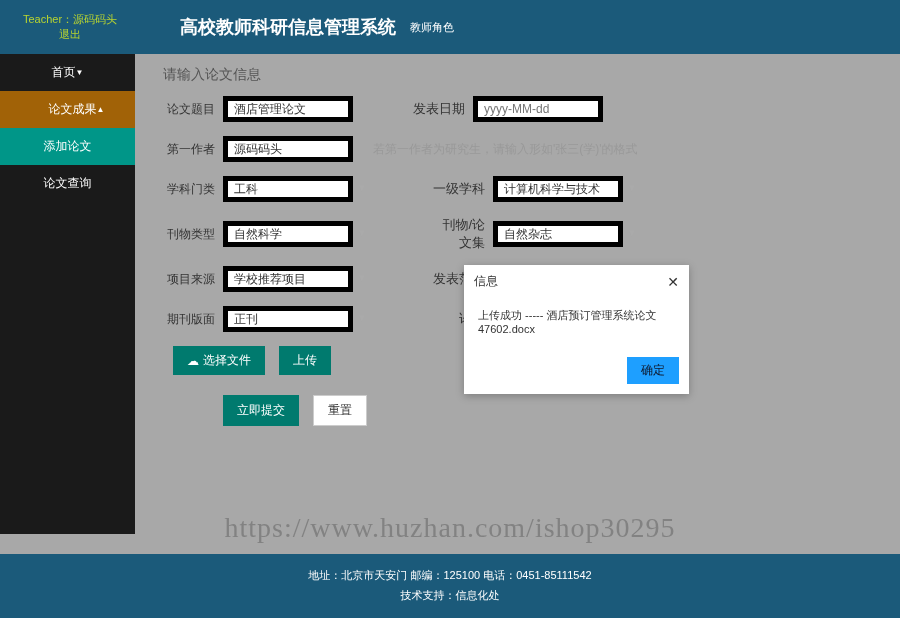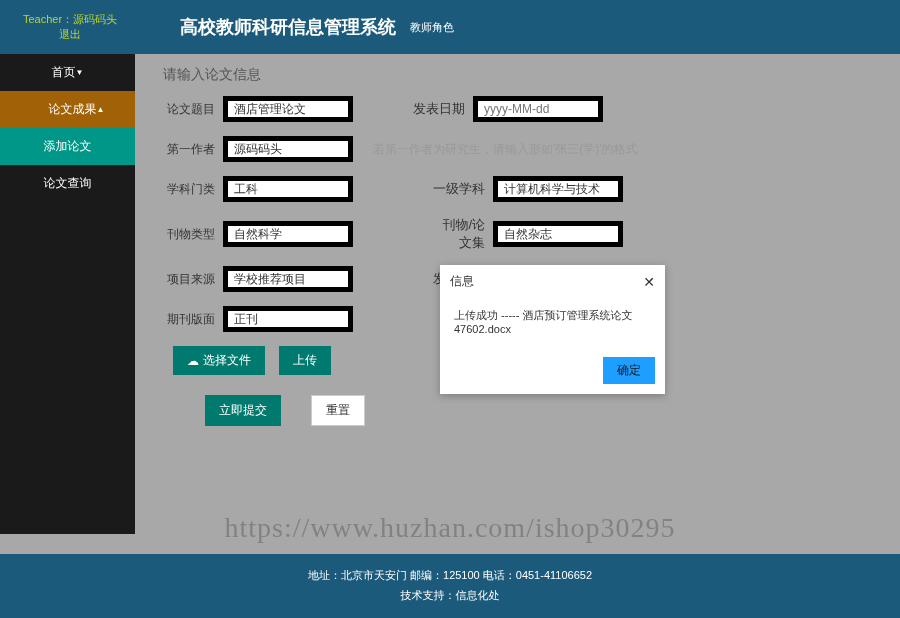--- a/index.html
+++ b/index.html
@@ -31,24 +31,24 @@
     .form-gap { width: 60px; }
     .form-label-2 { width: 60px; color: #333; font-size: 13px; text-align: right; padding-right: 8px; }
     .hint-text { color: #999; font-size: 12px; }
     
     .btn { display: inline-flex; align-items: center; padding: 6px 14px; border: none; cursor: pointer; font-size: 12px; }
     .btn-teal { background: #007a6e; color: #fff; }
     .btn-plain { background: #fff; border: 1px solid #ccc; color: #333; }
     .btn .icon { margin-right: 4px; }
     
     .btn-row { display: flex; gap: 14px; margin-left: 10px; margin-top: 8px; }
-    .submit-row { display: flex; gap: 30px; margin-left: 42px; margin-top: 20px; }
+    .submit-row { display: flex; gap: 14px; margin-left: 60px; margin-top: 20px; }
     
     .footer { position: absolute; bottom: 0; left: 0; right: 0; background: #1b5a7a; padding: 12px 0; text-align: center; color: #fff; font-size: 11px; line-height: 1.8; }
-    .modal { position: absolute; left: 440px; top: 265px; width: 225px; background: #fff; box-shadow: 0 2px 8px rgba(0,0,0,0.25); z-index: 101; }
+    .modal { position: absolute; left: 464px; top: 265px; width: 225px; background: #fff; box-shadow: 0 2px 8px rgba(0,0,0,0.25); z-index: 101; }
     .modal-header { display: flex; justify-content: space-between; align-items: center; padding: 8px 10px; font-size: 12px; color: #333; }
     .modal-close { cursor: pointer; font-size: 14px; color: #333; }
     .modal-body { padding: 10px 14px 16px; font-size: 11px; color: #333; min-height: 30px; }
     .modal-footer { display: flex; justify-content: flex-end; padding: 6px 10px 10px; }
     .btn-primary { background: #1e9fff; color: #0f172a; border: none; padding: 5px 14px; font-size: 12px; cursor: pointer; }
     
     .watermark { position: absolute; left: 50%; top: 512px; transform: translateX(-50%); font-size: 28px; color: rgba(60,60,60,0.35); font-family: Liberation Serif, serif; letter-spacing: 1px; z-index: 50; white-space: nowrap; }
   </style>
 </head>
 <body>
@@ -170,21 +170,21 @@
     </button>
     <button class="btn btn-plain">
       <span>重置</span>
     </button>
   </div>
 </div>
 
 <div class="watermark">https://www.huzhan.com/ishop30295</div>
 
 <div class="footer">
-  <div>地址：北京市天安门 邮编：125100 电话：0451-41106652</div>
+  <div>地址：北京市天安门 邮编：125100 电话：0451-85111542</div>
   <div>技术支持：信息化处</div>
 </div>
 
 <div class="modal">
   <div class="modal-header">
     <span>信息</span>
     <span class="modal-close">✕</span>
   </div>
   <div class="modal-body">上传成功 ----- 酒店预订管理系统论文47602.docx</div>
   <div class="modal-footer">

